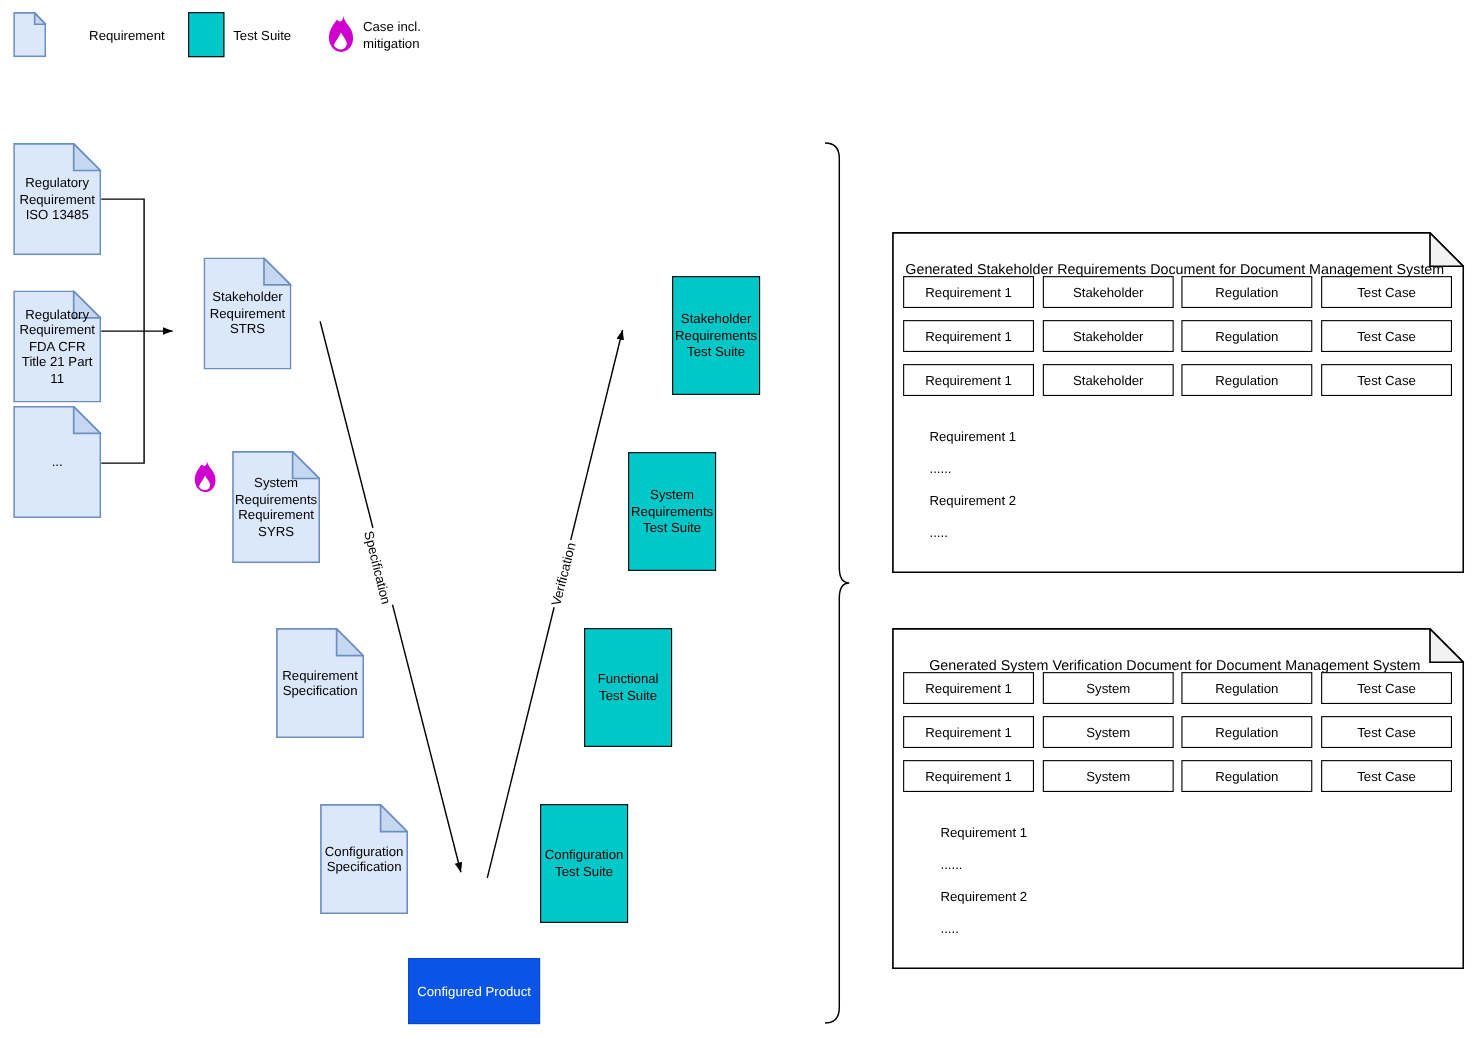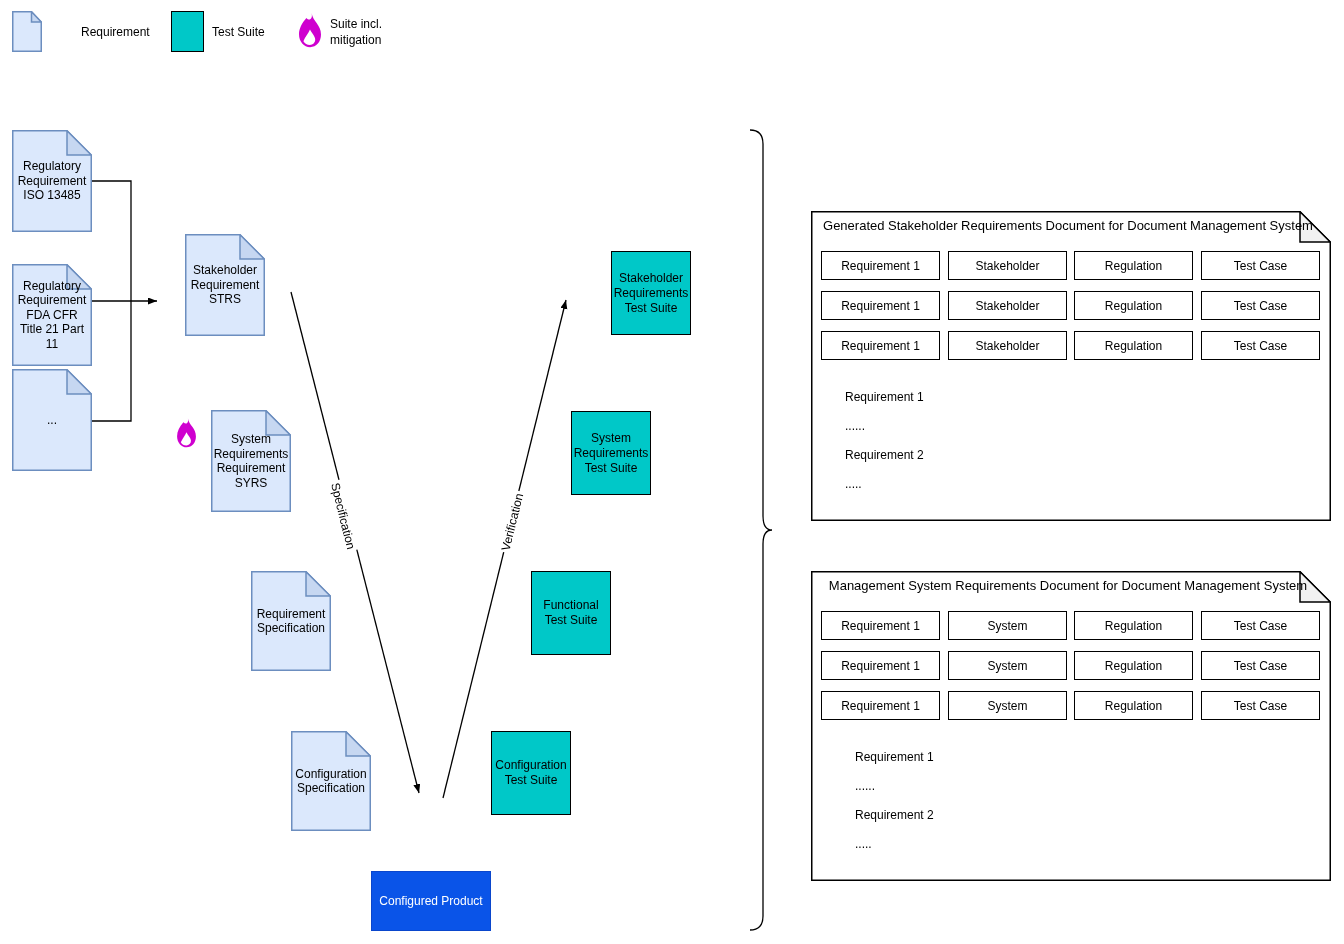--- a/index.html
+++ b/index.html
@@ -16,21 +16,21 @@
   .doc{position:absolute;width:80px;height:102px;}
   .doc > svg{position:absolute;left:0;top:0;}
   .doc-label{
     position:absolute;left:0;top:0;right:0;bottom:0;
     display:flex;align-items:center;justify-content:center;
     text-align:center;font-size:12px;line-height:14.5px;padding:3px;box-sizing:border-box;
   }
 
   
   .tsuite{
-    position:absolute;width:80px;height:84px;background:#00c8c8;border:1.5px solid #000;
+    position:absolute;width:80px;height:108px;background:#00c8c8;border:1.5px solid #000;
     display:flex;align-items:center;justify-content:center;text-align:center;
     font-size:12px;line-height:15px;padding:3px;box-sizing:border-box;
   }
 
   
   .product{
     position:absolute;left:371px;top:871px;width:120px;height:60px;
     background:#0a54e8;border:1px solid #0a46cc;color:#ffffff;
     display:flex;align-items:center;justify-content:center;text-align:center;
     font-size:12px;box-sizing:border-box;
@@ -43,21 +43,21 @@
   #spec-label{left:307px;top:509px;transform:rotate(76deg);}
   #verif-label{left:481px;top:515px;transform:rotate(-76deg);}
 
   
   .legend-label{position:absolute;font-size:12px;line-height:16px;}
 
   
   .panel{position:absolute;width:520px;height:310px;}
   .panel > svg.outline{position:absolute;left:0;top:0;}
   .panel-title{
-    position:absolute;top:7px;left:8px;right:14px;text-align:center;font-size:13px;
+    position:absolute;top:26px;left:8px;right:14px;text-align:center;font-size:13px;
   }
   .cell{
     position:absolute;width:119px;height:29px;background:#ffffff;border:1.5px solid #000;
     display:flex;align-items:center;justify-content:center;font-size:12px;box-sizing:border-box;
   }
   .r0{top:40px;} .r1{top:80px;} .r2{top:120px;}
   .c0{left:10px;} .c1{left:137px;} .c2{left:263px;} .c3{left:390px;}
   .panel-body{position:absolute;top:172px;font-size:12px;}
   .panel-body div{height:29px;line-height:29px;}
   #panel-0 .panel-body{left:34px;}
@@ -79,21 +79,21 @@
   <div class="abs" style="left:171px;top:11px;width:33px;height:41px;background:#00c8c8;border:1.5px solid #000;box-sizing:border-box;"></div>
   <span class="legend-label abs" style="left:212px;top:24px;">Test Suite</span>
 
   <div class="abs" style="left:297px;top:13px;">
     <svg width="26" height="35" viewBox="0 0 26 35">
       <path d="M14.6,0 C16,6 12.4,8.3 9.4,5 C5,10 2,15.6 2,21.2 C2,28.6 7,34.2 13.1,34.2 C19.4,34.2 24,28.8 24,21.6 C24,11.4 16,9 14.6,0 Z" fill="#cf00cf"></path>
       <path d="M6.4,28.2 C8.2,24 11.2,20.8 13,16.6 C14.9,20.6 18.2,23.4 18.2,26.6 C18.2,29.8 15.8,32 12.9,32 C10,32 7.7,30.6 6.4,28.2 Z" fill="#ffffff"></path>
     </svg>
   </div>
   <span class="legend-label abs" style="left:330px;top:16px;">
-    <span>Suite incl.</span><br>
+    <span>Case incl.</span><br>
     <span>mitigation</span>
   </span>
 
   <svg id="overlay">
     <defs>
       <marker id="arr" markerWidth="12" markerHeight="10" refX="9" refY="3.5" orient="auto" markerUnits="userSpaceOnUse">
         <path d="M0,0 L9,3.5 L0,7 Z" fill="#000"></path>
       </marker>
     </defs>
 
@@ -219,21 +219,21 @@
       <div>Requirement 2</div>
       <div>.....</div>
     </div>
   </div>
 
   <div class="panel" id="panel-1" style="left:811px;top:571px;">
     <svg class="outline" width="520" height="310" viewBox="0 0 520 310">
       <path d="M0.75,0.75 L489,0.75 L519.25,31 L519.25,309.25 L0.75,309.25 Z" fill="#ffffff" stroke="#000" stroke-width="1.5"></path>
       <path d="M489,0.75 L489,31 L519.25,31 Z" fill="#f2f2f2" stroke="#000" stroke-width="1.5"></path>
     </svg>
-    <div class="panel-title">Management System Requirements Document for Document Management System</div>
+    <div class="panel-title">Generated System Verification Document for Document Management System</div>
 
     <div class="cell r0 c0">Requirement 1</div>
     <div class="cell r0 c1">System</div>
     <div class="cell r0 c2">Regulation</div>
     <div class="cell r0 c3">Test Case</div>
 
     <div class="cell r1 c0">Requirement 1</div>
     <div class="cell r1 c1">System</div>
     <div class="cell r1 c2">Regulation</div>
     <div class="cell r1 c3">Test Case</div>

